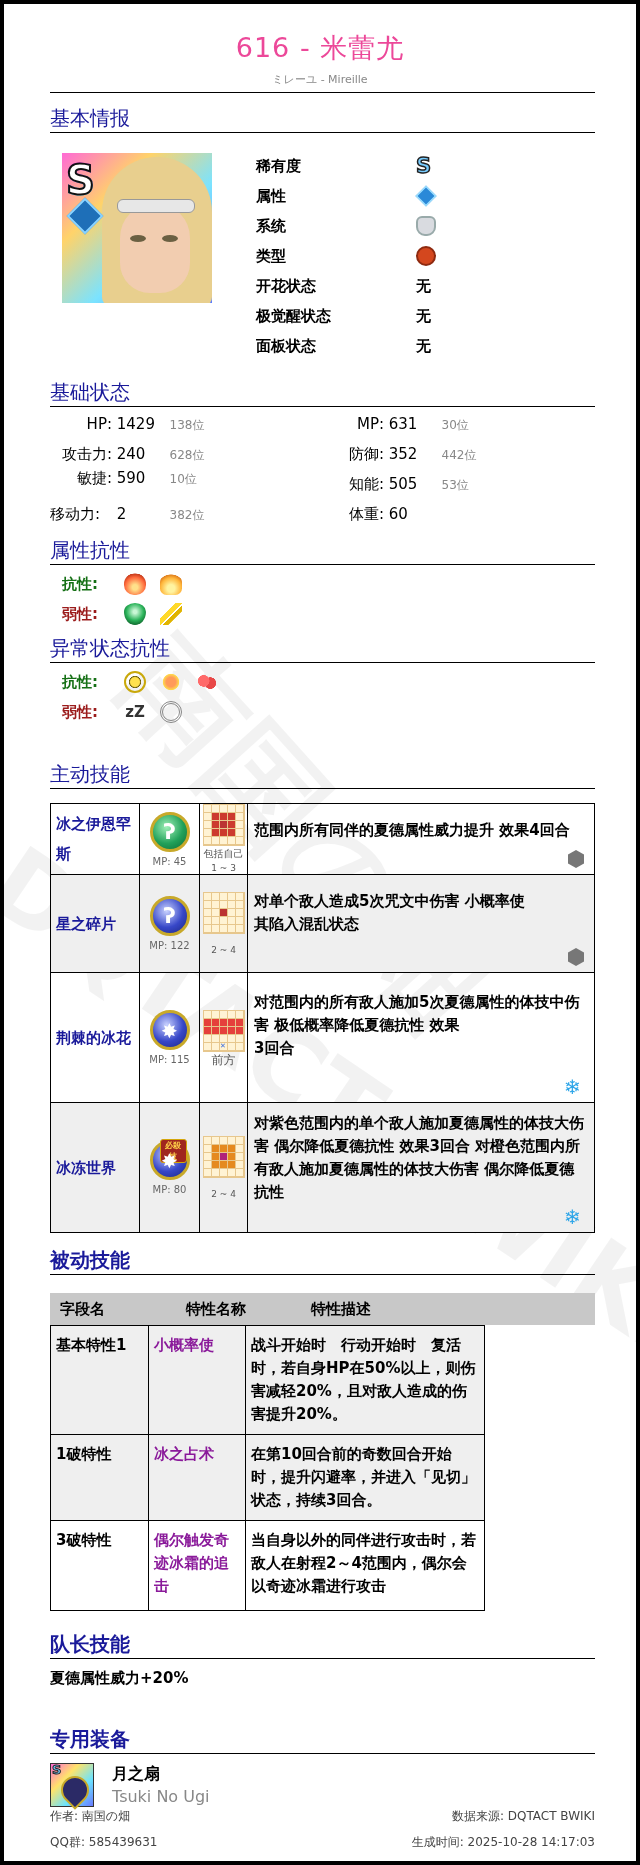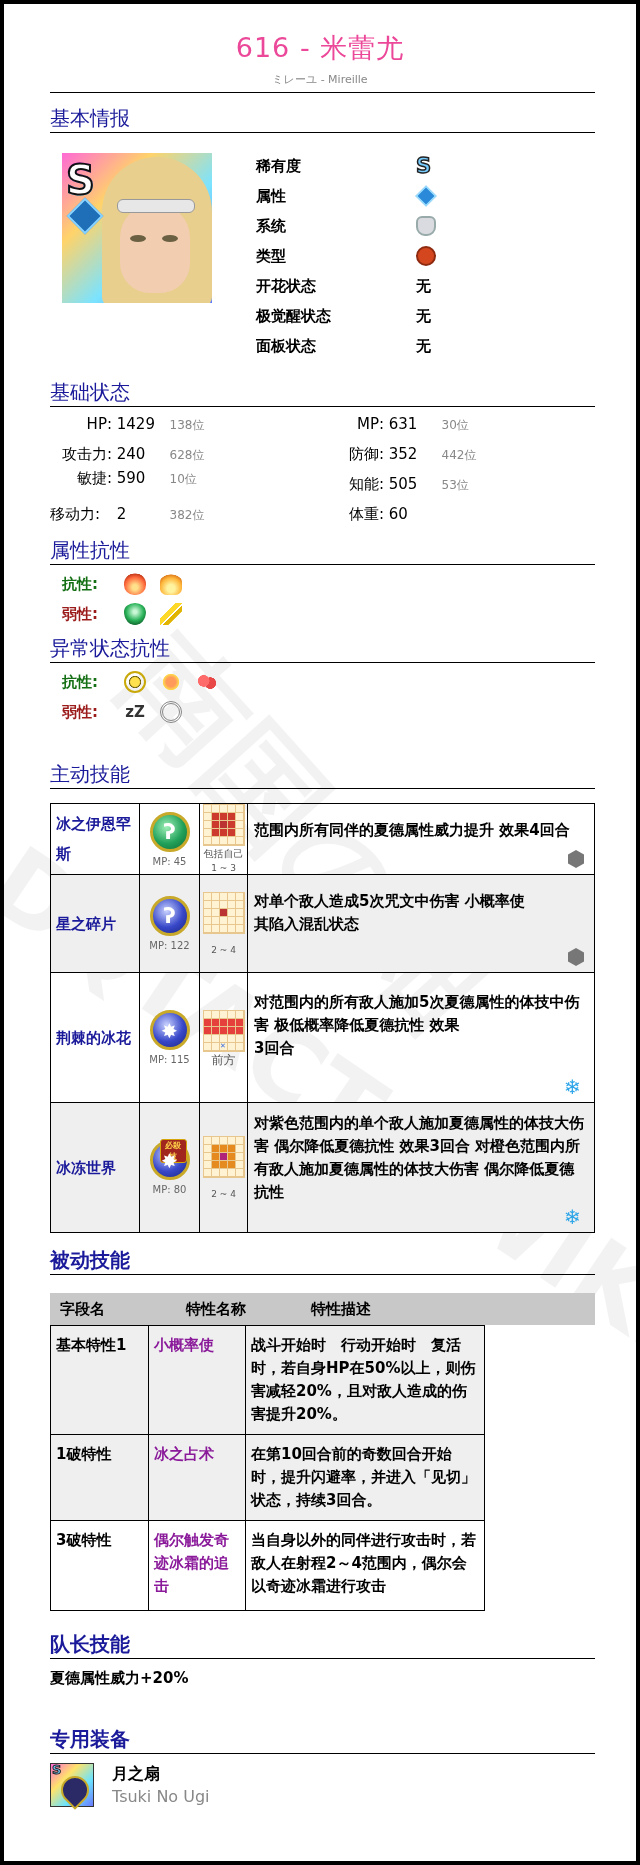--- a/index.html
+++ b/index.html
@@ -427,13 +427,23 @@
     <div class="sec-title bold" style="margin-bottom:6px">专用装备</div>
     <div class="equip">
       <div class="equip-icon"></div>
       <div>
         <div class="equip-name">月之扇</div>
         <div class="equip-sub">Tsuki No Ugi</div>
       </div>
     </div>
   </div>
 
+  <div class="footer">
+    <div class="frow">
+      <span>作者: 南国の畑</span>
+      <span>数据来源: DQTACT BWIKI</span>
+    </div>
+    <div class="frow">
+      <span>QQ群: 585439631</span>
+      <span>生成时间: 2025-10-28 14:17:03</span>
+    </div>
+  </div>
 </div>
 
 </body></html>

